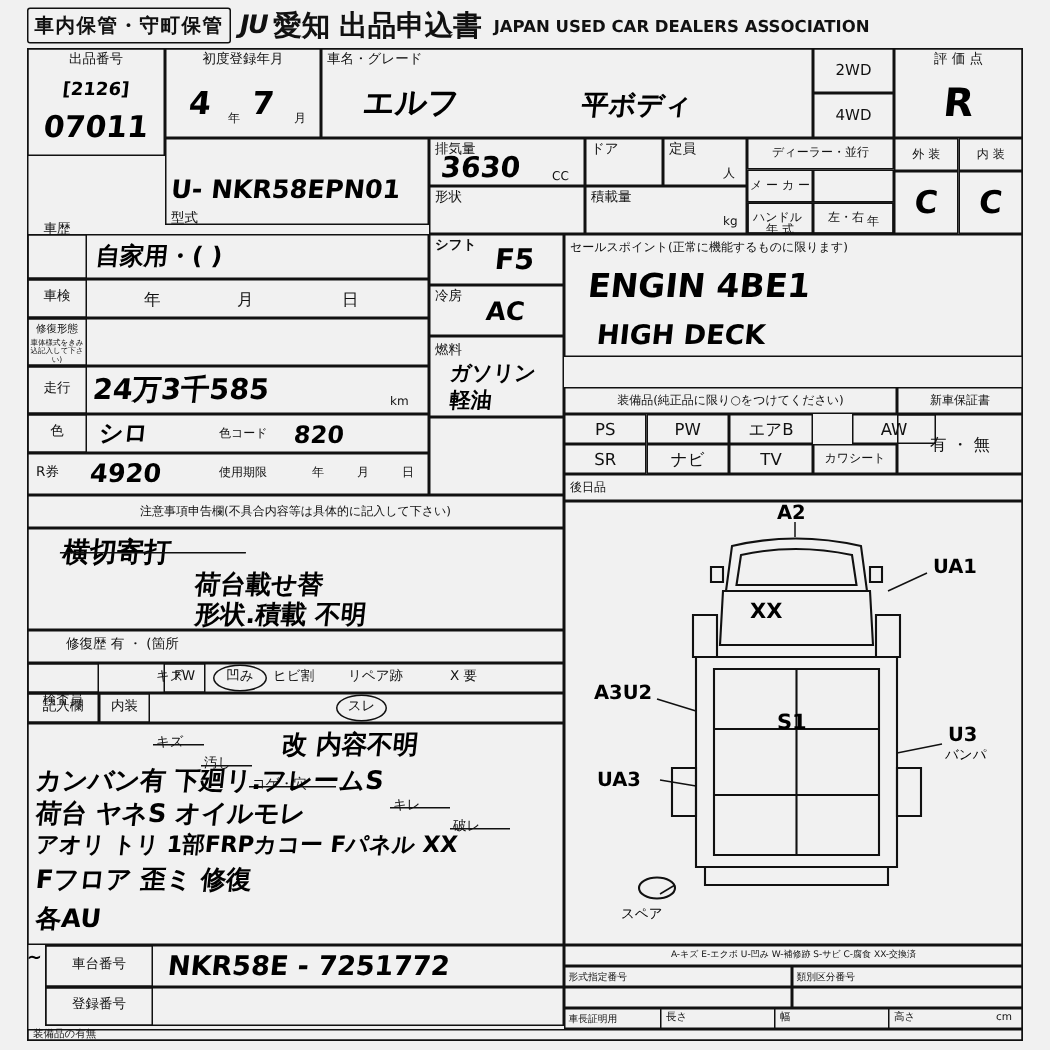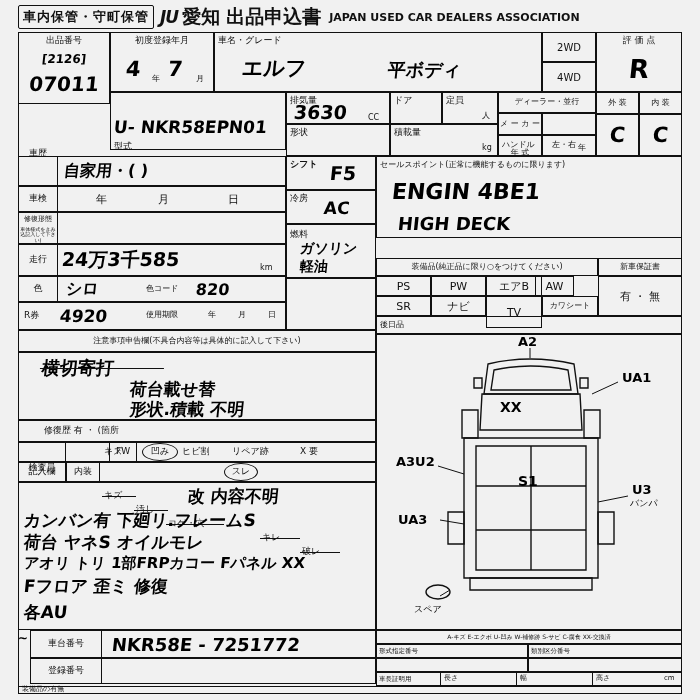--- a/index.html
+++ b/index.html
@@ -197,24 +197,24 @@
   <div class="bx bd" style="left:376px;top:156px;width:306px;height:82px;"></div>
   <div class="bx lft t8" style="left:380px;top:158px;width:300px;height:14px;">セールスポイント(正常に機能するものに限ります)</div>
   <div class="bx lft hw" style="left:392px;top:176px;width:290px;height:30px;font-size:22px;">ENGIN 4BE1</div>
   <div class="bx lft hw" style="left:398px;top:210px;width:290px;height:26px;font-size:18px;">HIGH  DECK</div>
 
   <div class="bx bd" style="left:376px;top:258px;width:222px;height:18px;"></div>
   <div class="bx ctr t8" style="left:376px;top:258px;width:222px;height:18px;">装備品(純正品に限り○をつけてください)</div>
   <div class="bx bd ctr t11" style="left:376px;top:276px;width:55px;height:20px;">PS</div>
   <div class="bx bd ctr t11" style="left:431px;top:276px;width:55px;height:20px;">PW</div>
   <div class="bx bd ctr t11" style="left:486px;top:276px;width:56px;height:20px;">エアB</div>
-  <div class="bx bd ctr t11" style="left:535px;top:276px;width:39px;height:20px;">AW</div>
+  <div class="bx bd ctr t11" style="left:568px;top:276px;width:56px;height:20px;">AW</div>
   <div class="bx bd ctr t11" style="left:376px;top:296px;width:55px;height:20px;">SR</div>
   <div class="bx bd ctr t11" style="left:431px;top:296px;width:55px;height:20px;">ナビ</div>
-  <div class="bx bd ctr t11" style="left:486px;top:296px;width:56px;height:32px;">TV</div>
+  <div class="bx bd ctr t11" style="left:486px;top:296px;width:56px;height:20px;">TV</div>
   <div class="bx bd ctr t8" style="left:542px;top:296px;width:56px;height:20px;">カワシート</div>
 
   <div class="bx bd" style="left:598px;top:258px;width:84px;height:18px;"></div>
   <div class="bx ctr t8" style="left:598px;top:258px;width:84px;height:18px;">新車保証書</div>
   <div class="bx bd ctr t11" style="left:598px;top:276px;width:84px;height:40px;">有 ・ 無</div>
 
   <div class="bx bd" style="left:376px;top:316px;width:306px;height:18px;"></div>
   <div class="bx lft t8" style="left:380px;top:318px;width:120px;height:14px;">後日品</div>
 
   <div class="bx bd" style="left:18px;top:330px;width:358px;height:22px;"></div>

